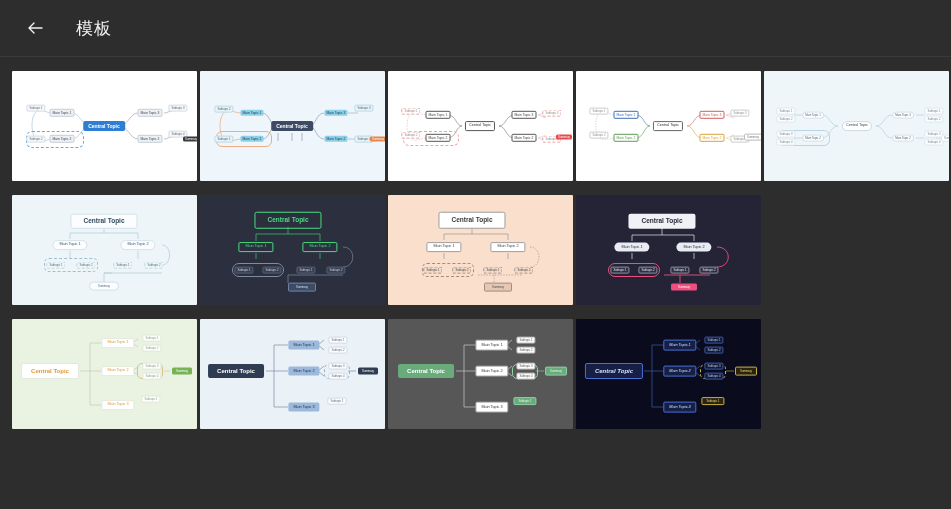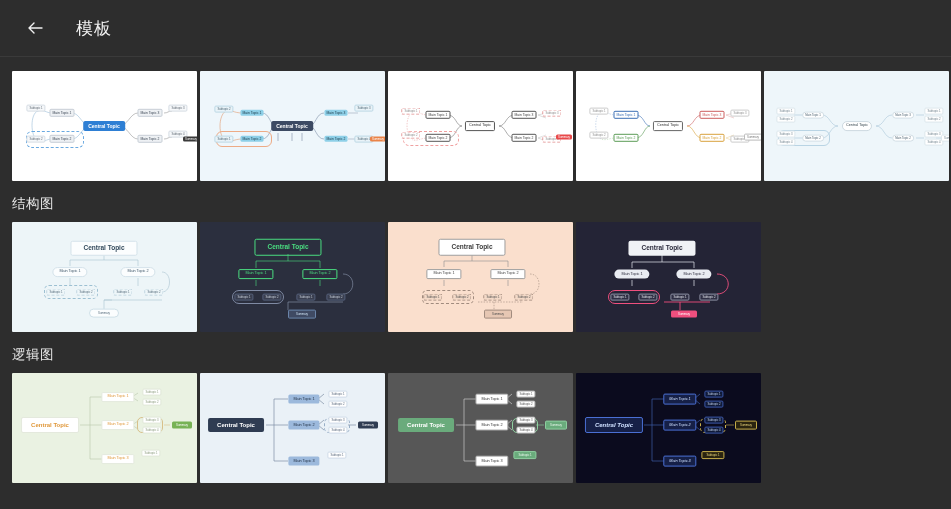--- a/index.html
+++ b/index.html
@@ -371,21 +371,20 @@
           <div class="nd tiny st" style="left:170px;top:63px;">Subtopic 3</div>
           <div class="nd tiny st" style="left:170px;top:71px;">Subtopic 4</div>
           <div class="nd tiny sum" style="left:186px;top:67px;">Summary</div>
         </div>
       </div>
 
     </div>
   </div>
 
   <div class="section">
-    <div class="section-title">结构图</div>
     <div class="row">
 
       <div class="card">
         <div class="thumb s1">
           <svg class="wires" viewBox="0 0 185 110" preserveAspectRatio="none">
             <g stroke="#a9c2d0" fill="none" stroke-width=".6">
               <path d="M92 32 L92 38 M58 38 L126 38 M58 38 L58 44 M126 38 L126 44"></path>
               <path d="M58 56 L58 64 M126 56 L126 64"></path>
               <path d="M150 50 C160 50 160 70 150 70"></path>
               <path d="M92 78 L92 86 M92 86 L92 88"></path>
@@ -473,21 +472,20 @@
           <div class="nd tiny st" style="left:104px;top:75px;">Subtopic 1</div>
           <div class="nd tiny st" style="left:133px;top:75px;">Subtopic 2</div>
           <div class="nd tiny sum" style="left:108px;top:92px;padding:2px 7px;">Summary</div>
         </div>
       </div>
 
     </div>
   </div>
 
   <div class="section">
-    <div class="section-title">逻辑图</div>
     <div class="row">
 
       <div class="card">
         <div class="thumb l1">
           <svg class="wires" viewBox="0 0 185 110" preserveAspectRatio="none">
             <g stroke="#b9c6ac" fill="none" stroke-width=".6">
               <path d="M68 52 L78 52 M78 24 L78 86 M78 24 L92 24 M78 52 L92 52 M78 86 L92 86"></path>
               <path d="M120 24 L126 20 M120 24 L126 28 M120 52 L126 48 M120 52 L126 56"></path>
             </g>
             <g stroke="#d8c08a" fill="none" stroke-width=".6">

